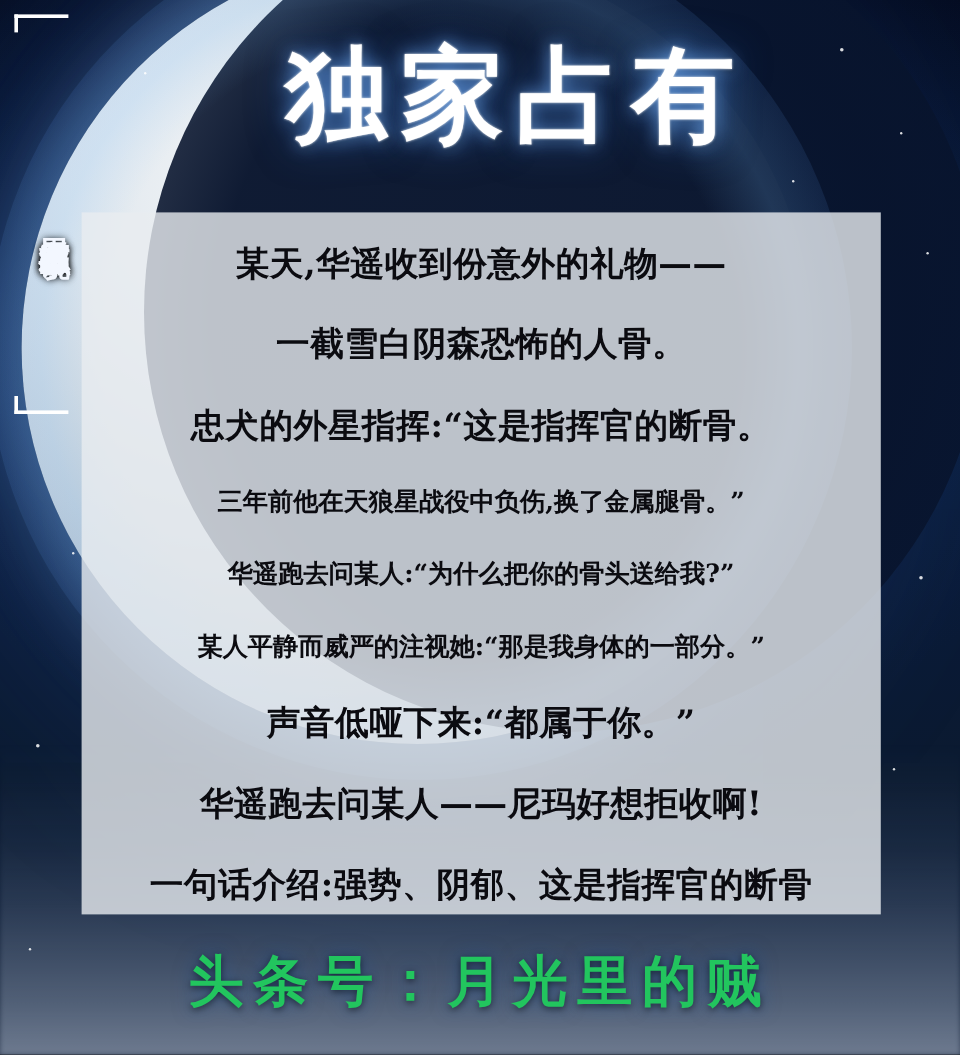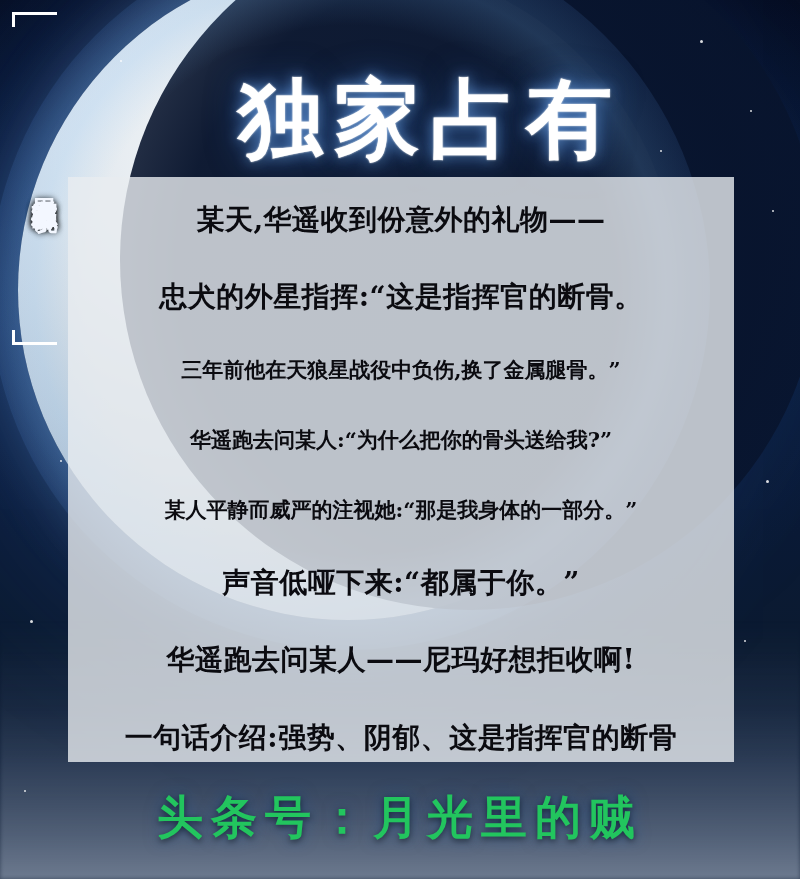--- a/index.html
+++ b/index.html
@@ -106,21 +106,20 @@
     font-family: "DejaVu Serif", "Liberation Serif", serif;
     font-weight: bold;
     font-size: 86px;
     letter-spacing: 10px;
     padding-left: 60px;
     text-shadow:
       0 0 2px #fff,
       0 0 14px rgba(120,180,255,0.75),
       0 0 34px rgba(60,130,230,0.55),
       2px 3px 6px rgba(0,0,0,0.55);
-    margin-top: 40px;
   }
   .byline {
     position: absolute;
     right: 128px;
     top: 135px;
     color: #2ad2f5;
     font-size: 31px;
     font-weight: bold;
     font-family: "DejaVu Serif", "Liberation Serif", serif;
     letter-spacing: 2px;
@@ -190,20 +189,21 @@
   <div class="star" style="left:24px;top:790px;width:2px;height:2px;"></div>
 
   <div class="bracket top"></div>
   <div class="bracket bottom"></div>
   <div class="vertical-tag">男主霸道占有欲强小说</div>
 
   <div class="title">独家占有</div>
 
   <div class="blurb">
     <div class="blurb-line">某天,华遥收到份意外的礼物——</div>
+    <div class="blurb-line">一截雪白阴森恐怖的人骨。</div>
     <div class="blurb-line">忠犬的外星指挥:“这是指挥官的断骨。</div>
     <div class="blurb-line wide">三年前他在天狼星战役中负伤,换了金属腿骨。”</div>
     <div class="blurb-line wide">华遥跑去问某人:“为什么把你的骨头送给我?”</div>
     <div class="blurb-line wide">某人平静而威严的注视她:“那是我身体的一部分。”</div>
     <div class="blurb-line">声音低哑下来:“都属于你。”</div>
     <div class="blurb-line">华遥跑去问某人——尼玛好想拒收啊!</div>
     <div class="blurb-line">一句话介绍:强势、阴郁、这是指挥官的断骨</div>
   </div>
 
   <div class="handle">头条号：月光里的贼</div>

